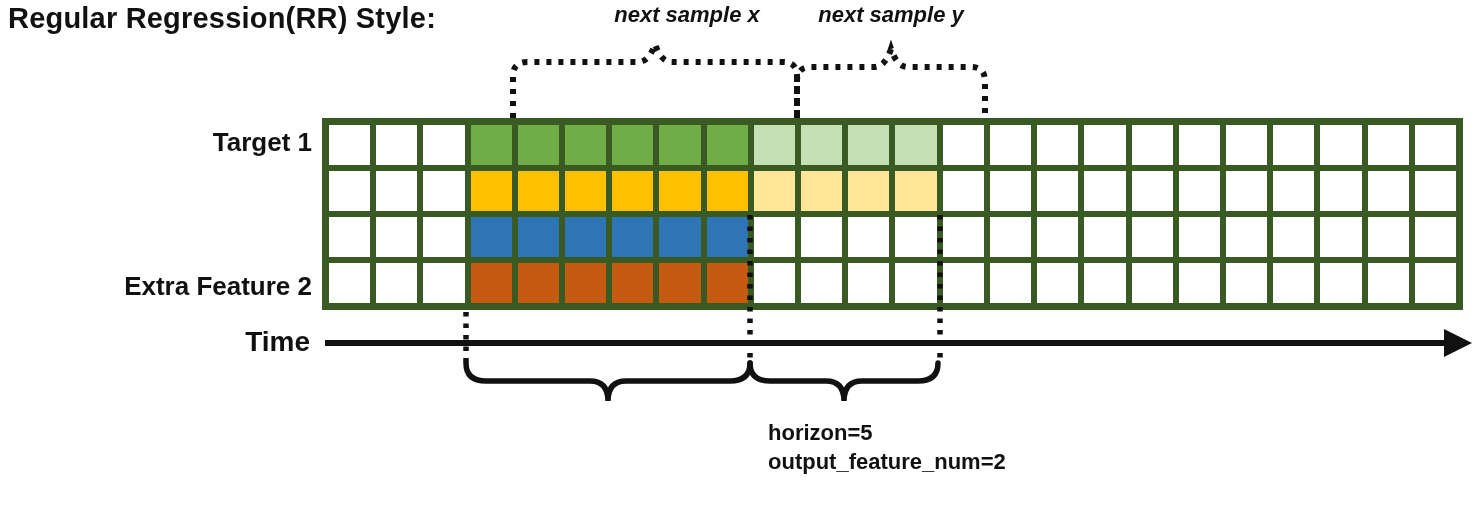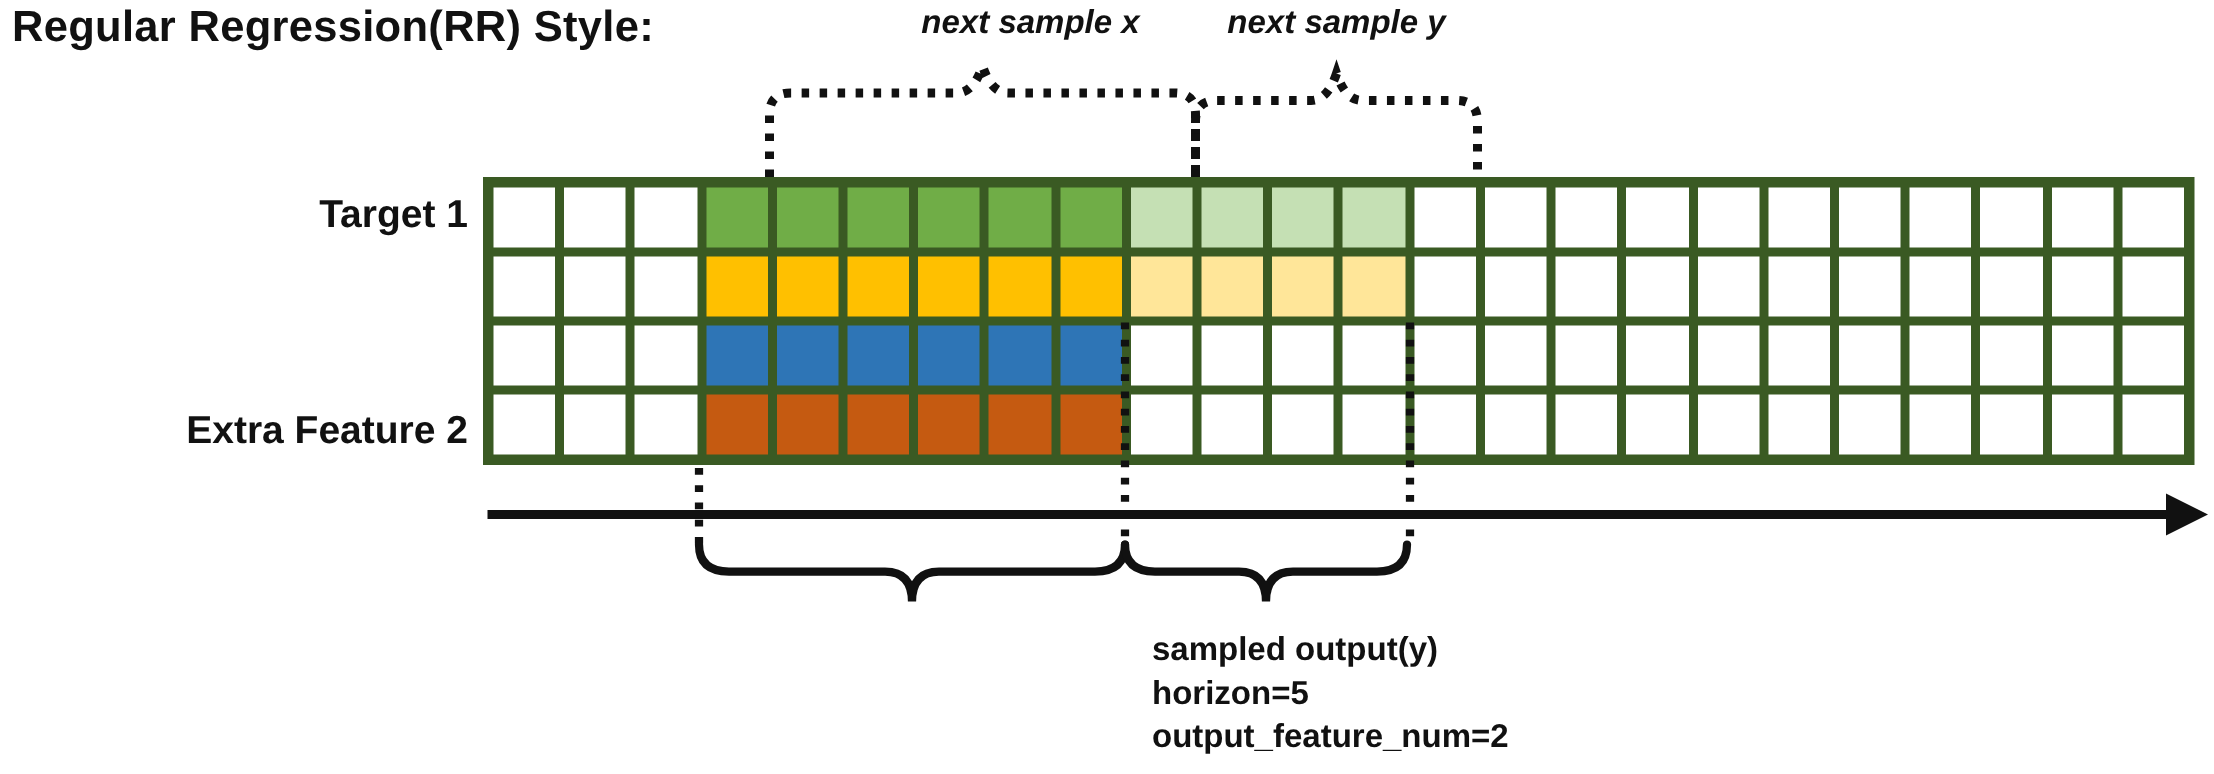--- a/index.html
+++ b/index.html
@@ -140,38 +140,38 @@
       <div class="cell" style="background: rgb(255, 255, 255);"></div>
       <div class="cell" style="background: rgb(255, 255, 255);"></div>
       <div class="cell" style="background: rgb(255, 255, 255);"></div>
       <div class="cell" style="background: rgb(255, 255, 255);"></div>
       <div class="cell" style="background: rgb(255, 255, 255);"></div>
       <div class="cell" style="background: rgb(255, 255, 255);"></div>
       <div class="cell" style="background: rgb(255, 255, 255);"></div>
       <div class="cell" style="background: rgb(255, 255, 255);"></div>
     </div>
 
+  <div class="time-label">Time</div>
 
   <svg class="overlay" width="1476" height="516" viewBox="0 0 1476 516">
 
     <path d="M 513 118 L 513 76 Q 513 62 527 62 L 638 62 Q 649 62 655 44 Q 661 62 672 62 L 783 62 Q 797 62 797 76 L 797 118" fill="none" stroke="#111" stroke-width="6" stroke-dasharray="5 7"></path>
 
     <path d="M 797 118 L 797 81 Q 797 67 811 67 L 874 67 Q 885 67 891 49 Q 897 67 908 67 L 971 67 Q 985 67 985 81 L 985 118" fill="none" stroke="#111" stroke-width="6" stroke-dasharray="5 7"></path>
 
     <path d="M 466 312 L 466 364" fill="none" stroke="#111" stroke-width="5.5" stroke-dasharray="4.5 7"></path>
     <path d="M 750 215 L 750 364" fill="none" stroke="#111" stroke-width="5.5" stroke-dasharray="4.5 7"></path>
     <path d="M 940 215 L 940 364" fill="none" stroke="#111" stroke-width="5.5" stroke-dasharray="4.5 7"></path>
 
     <line x1="325" y1="343" x2="1450" y2="343" stroke="#111" stroke-width="6"></line>
     <polygon points="1444,329 1472,343 1444,357" fill="#111"></polygon>
 
     <path d="M 466 363 Q 466 381 486 381 L 590 381 Q 608 381 608 401 Q 608 381 626 381 L 730 381 Q 750 381 750 363" fill="none" stroke="#111" stroke-width="5.5" stroke-linecap="round"></path>
 
     <path d="M 750 363 Q 750 381 770 381 L 826 381 Q 844 381 844 401 Q 844 381 862 381 L 918 381 Q 938 381 938 363" fill="none" stroke="#111" stroke-width="5.5" stroke-linecap="round"></path>
   </svg>
 
   <div class="note" id="note-output">
-    <div>sampled output(y)</div>
     <div>horizon=5</div>
     <div>output_feature_num=2</div>
   </div>
 
 </div>
 
 </body></html>

